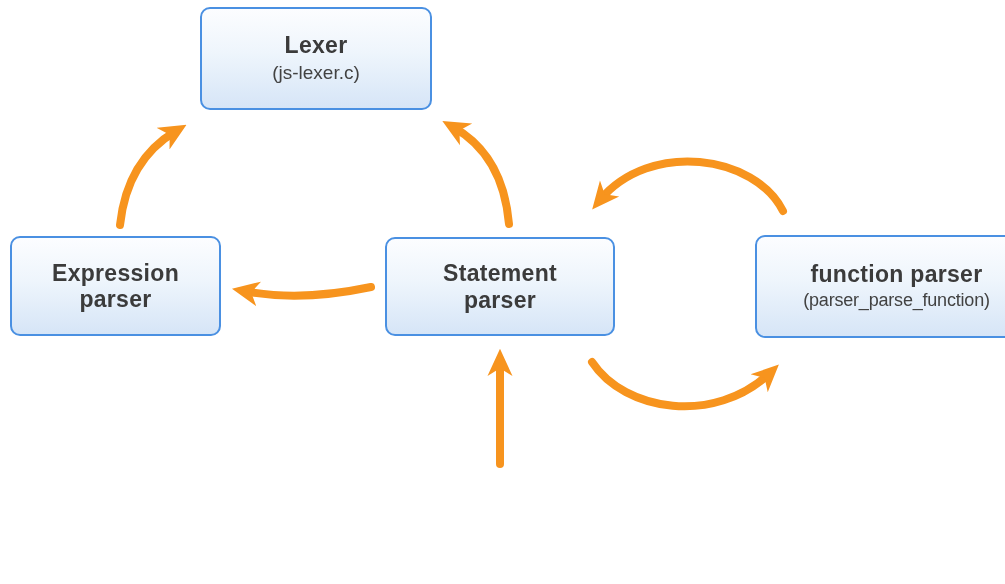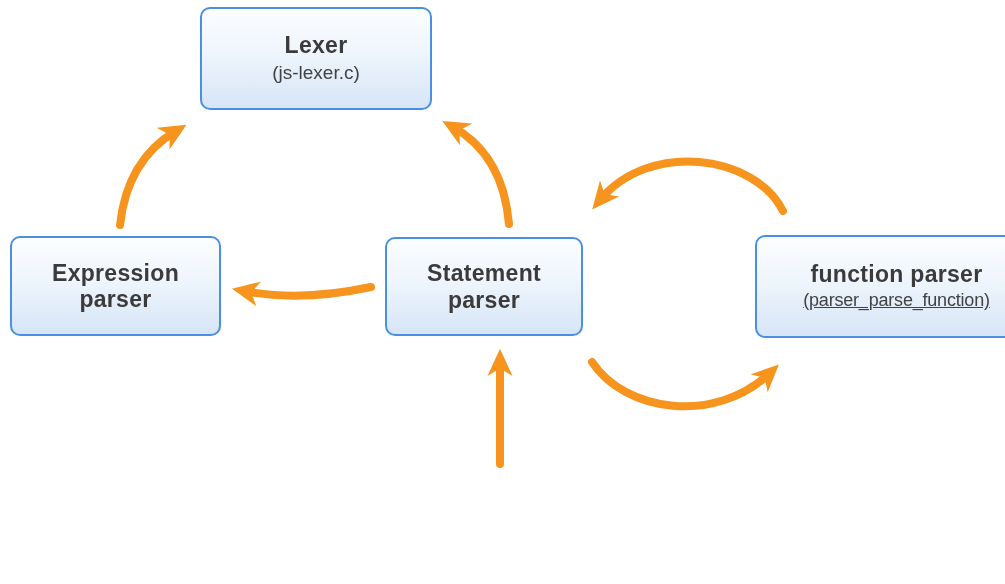--- a/index.html
+++ b/index.html
@@ -40,25 +40,25 @@
     color: #3b3b3b;
   }
   .node-title.narrow { max-width: 150px; }
   .node-subtitle {
     font-size: 19px;
     font-weight: 400;
     line-height: 1.25;
     margin-top: 2px;
     color: #424242;
   }
-  .node-subtitle.small { font-size: 18px; letter-spacing: -0.2px; text-decoration: underline; }
+  .node-subtitle.small { font-size: 18px; letter-spacing: -0.2px; }
 
   #node-lexer            { left: 200px; top:   7px; width: 232px; height: 103px; }
   #node-expression       { left:  10px; top: 236px; width: 211px; height: 100px; }
-  #node-statement        { left: 385px; top: 237px; width: 198px; height:  99px; }
+  #node-statement        { left: 385px; top: 237px; width: 230px; height:  99px; }
   #node-function         { left: 755px; top: 235px; width: 283px; height: 103px; }
   #node-parser           { left: 385px; top: 472px; width: 230px; height: 104px; }
 </style>
 </head>
 <body>
 
 <div class="canvas">
 
   <svg class="arrow-layer" width="1005" height="584" viewBox="0 0 1005 584" xmlns="http://www.w3.org/2000/svg">
     <defs>

